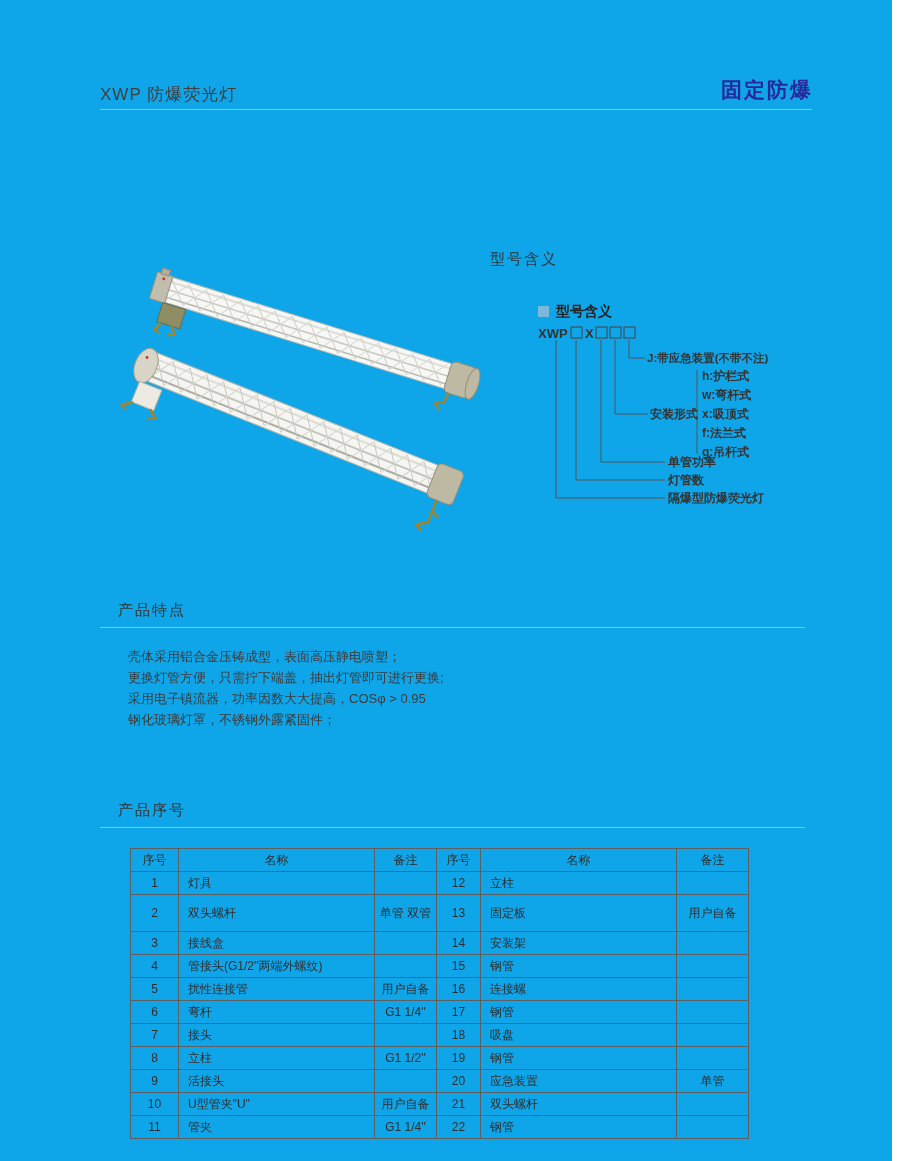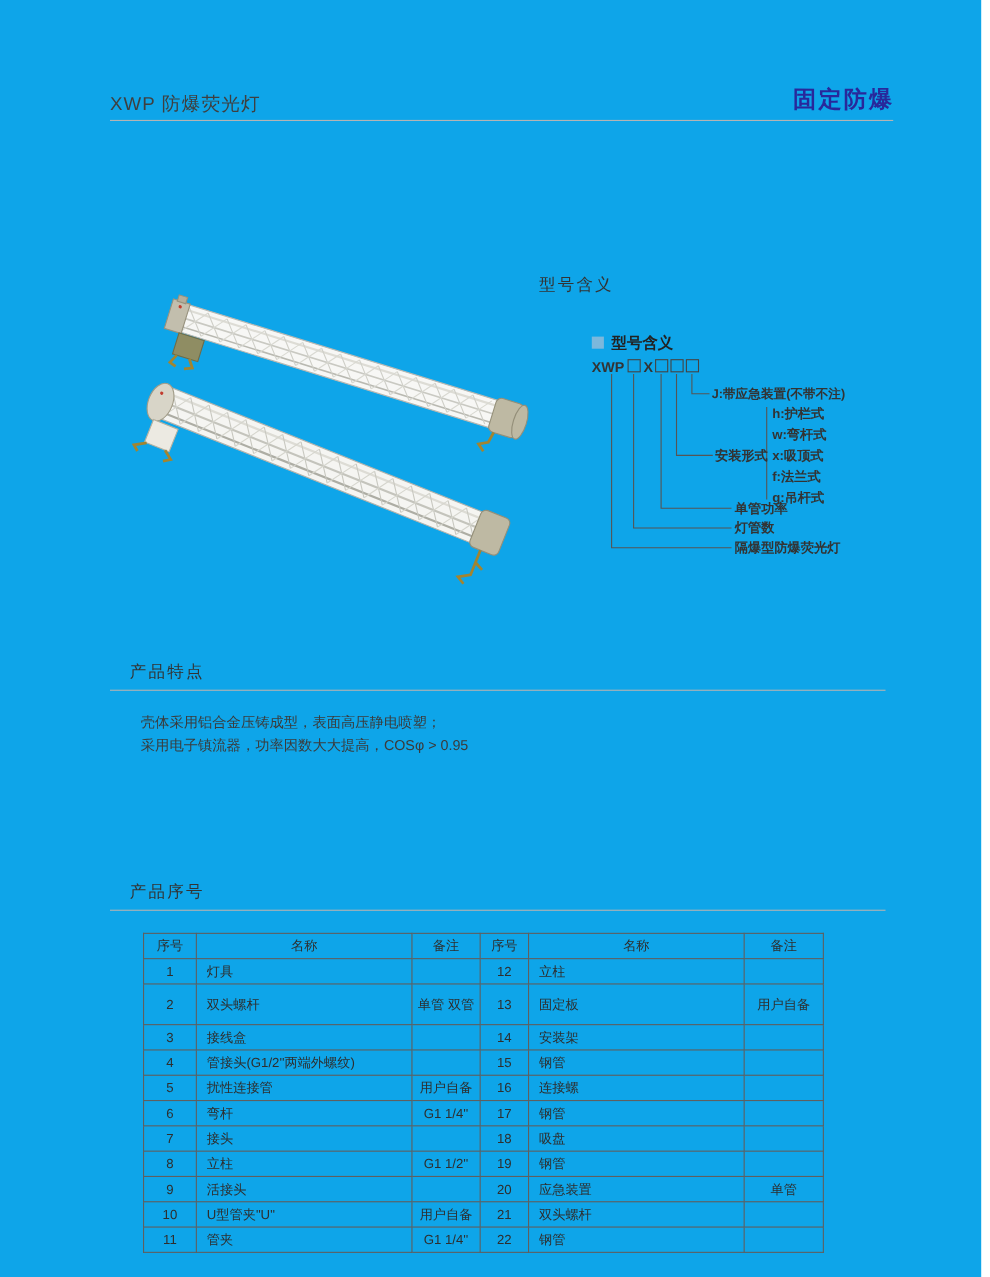--- a/index.html
+++ b/index.html
@@ -105,21 +105,23 @@
     <text x="702" y="456" font-size="12" font-weight="bold" fill="#333">g:吊杆式</text>
     <text x="668" y="466" font-size="12" font-weight="bold" fill="#333">单管功率</text>
     <text x="668" y="484" font-size="12" font-weight="bold" fill="#333">灯管数</text>
     <text x="668" y="502" font-size="12" font-weight="bold" fill="#333">隔爆型防爆荧光灯</text>
   </svg>
 
   <div class="sec-h" style="left:100px;top:601px">产品特点</div>
   <div class="sec-rule" style="top:627px"></div>
   <div class="features">
     <div>壳体采用铝合金压铸成型，表面高压静电喷塑；</div>
+    <div>更换灯管方便，只需拧下端盖，抽出灯管即可进行更换;</div>
     <div>采用电子镇流器，功率因数大大提高，COSφ &gt; 0.95</div>
+    <div>钢化玻璃灯罩，不锈钢外露紧固件；</div>
   </div>
 
   <div class="sec-h" style="left:100px;top:801px">产品序号</div>
   <div class="sec-rule" style="top:827px"></div>
 
   <table class="parts">
     <colgroup>
       <col style="width:48px">
         <col style="width:196px">
         <col style="width:62px">

